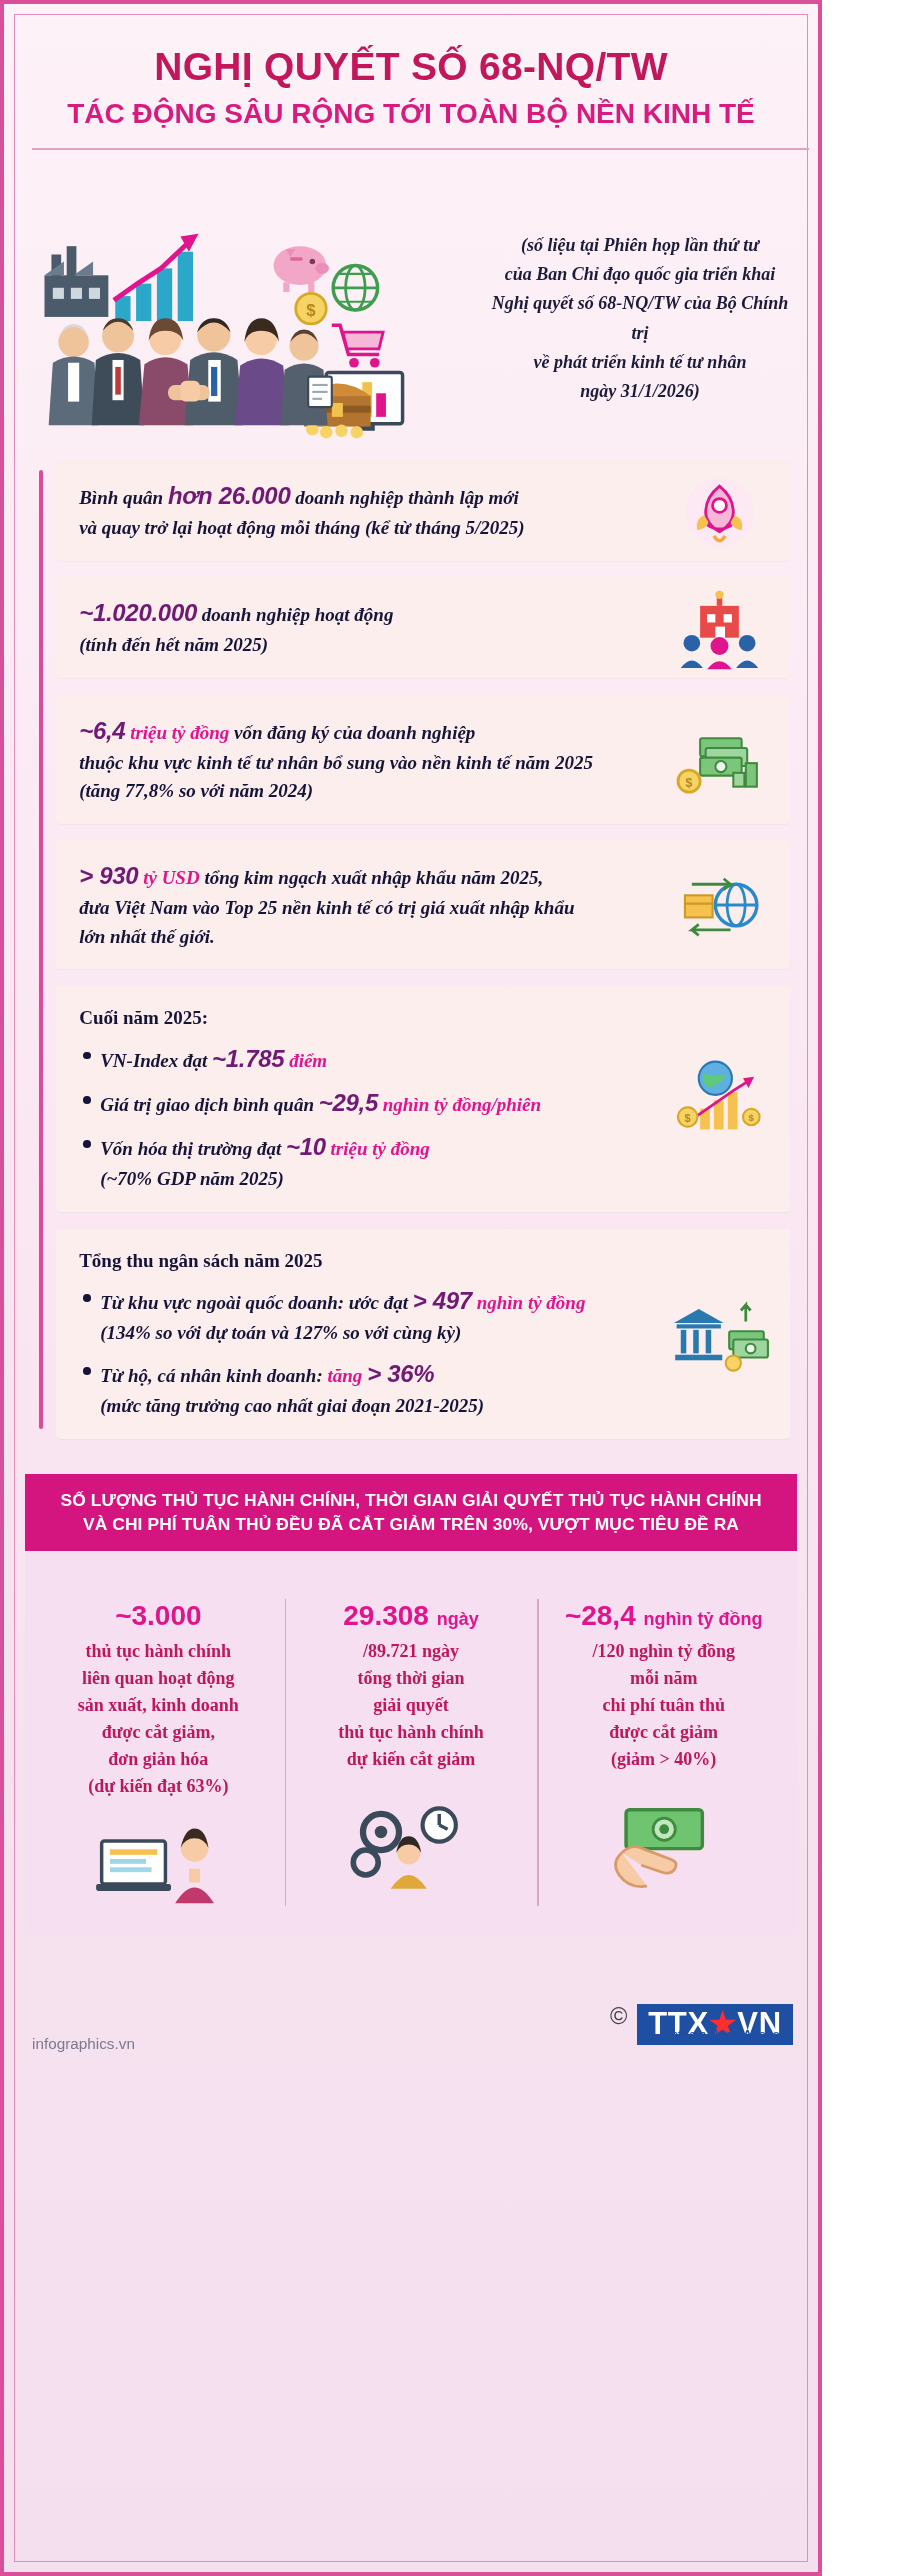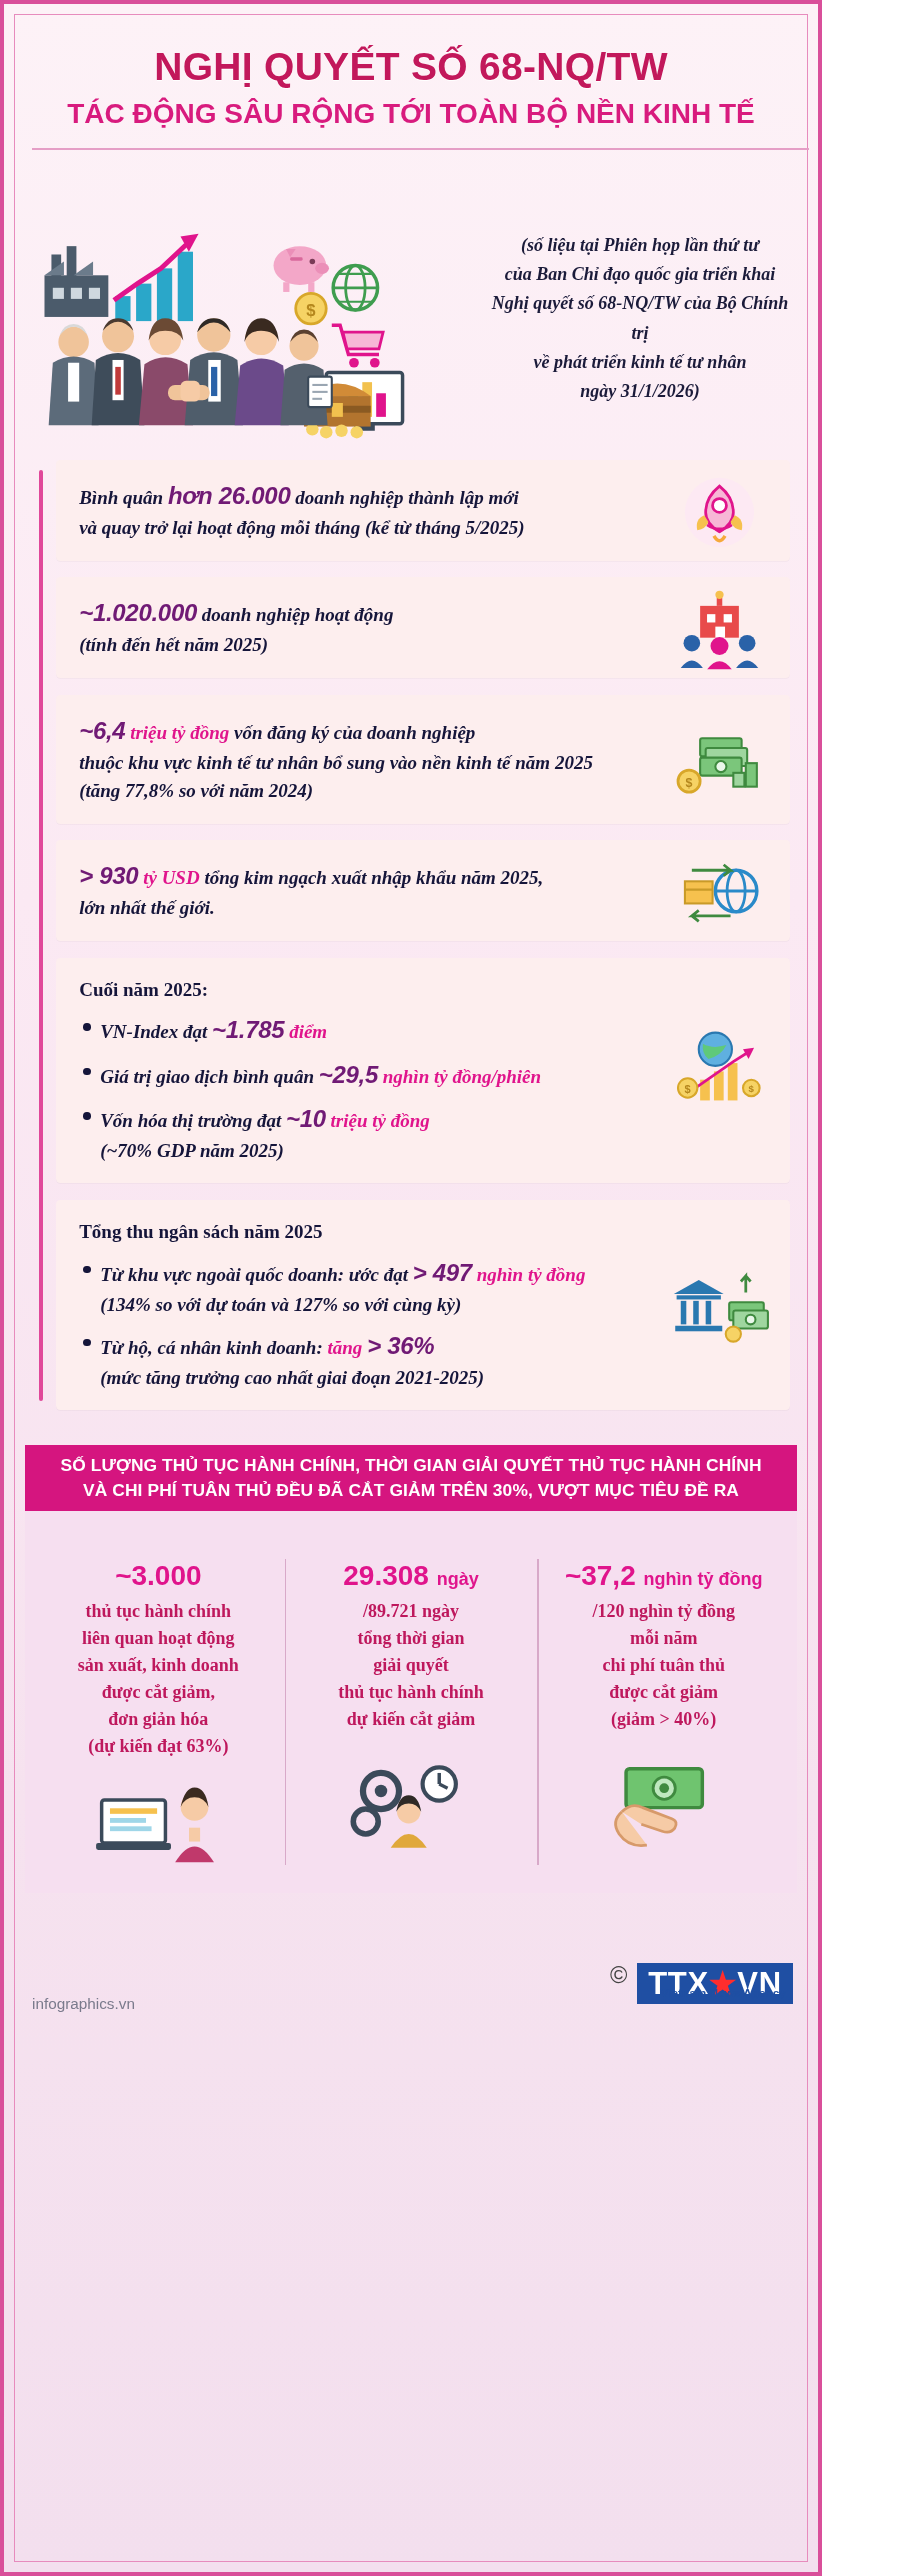--- a/index.html
+++ b/index.html
@@ -143,21 +143,21 @@
     width: 111px;
     height: 83px;
   }
 
   
   .banner {
     margin: 35px 21px 0 21px;
     background: #d5157f;
     color: #fff;
     text-align: center;
-    padding: 8px 21px;
+    padding: 14px 21px;
     font-weight: 800;
     font-size: 17.4px;
     line-height: 1.42;
     letter-spacing: 0.1px;
   }
 
   
   .cols {
     display: flex;
     margin: 0 21px;
@@ -457,20 +457,21 @@
         </svg>
       </div>
     </div>
 
     <div class="card">
       <div class="line italic">
         <span class="big">&gt; 930</span>
         <span class="pink">tỷ USD</span>
         <span>tổng kim ngạch xuất nhập khẩu năm 2025,</span>
       </div>
+      <div class="line italic">đưa Việt Nam vào Top 25 nền kinh tế có trị giá xuất nhập khẩu</div>
       <div class="line italic">lớn nhất thế giới.</div>
       <div class="card-icon">
         <svg viewBox="0 0 160 120" width="111" height="83">
           <circle cx="104" cy="60" r="30" fill="none" stroke="#2a8ac9" stroke-width="5"></circle>
           <ellipse cx="104" cy="60" rx="13" ry="30" fill="none" stroke="#2a8ac9" stroke-width="4"></ellipse>
           <line x1="74" y1="60" x2="134" y2="60" stroke="#2a8ac9" stroke-width="4"></line>
           <rect x="30" y="46" width="40" height="32" fill="#f6c14e" stroke="#c99a28" stroke-width="3"></rect>
           <line x1="30" y1="58" x2="70" y2="58" stroke="#c99a28" stroke-width="3"></line>
           <path d="M40 30 h56 l-10 -8 M96 30 l-10 8" fill="none" stroke="#3f8a3f" stroke-width="4"></path>
           <path d="M96 96 h-56 l10 -8 M40 96 l10 8" fill="none" stroke="#3f8a3f" stroke-width="4"></path>
@@ -601,21 +602,21 @@
           <line x1="140" y1="52" x2="152" y2="58" stroke="#3b4a5a" stroke-width="5"></line>
           <circle cx="96" cy="92" r="17" fill="#f6cba6"></circle>
           <path d="M78 92 q4 -24 18 -24 q14 0 18 24 q-6 -12 -18 -12 q-12 0 -18 12z" fill="#2f2a26"></path>
           <path d="M70 144 q26 -40 52 0z" fill="#e0a83b"></path>
         </svg>
       </div>
     </div>
 
     <div class="col">
       <div class="col-head">
-        <span>~37,2</span>
+        <span>~28,4</span>
         <span class="unit">nghìn tỷ đồng</span>
       </div>
       <div class="col-body">
         <div>/120 nghìn tỷ đồng</div>
         <div>mỗi năm</div>
         <div>chi phí tuân thủ</div>
         <div>được cắt giảm</div>
         <div>(giảm &gt; 40%)</div>
       </div>
       <div class="col-art">

